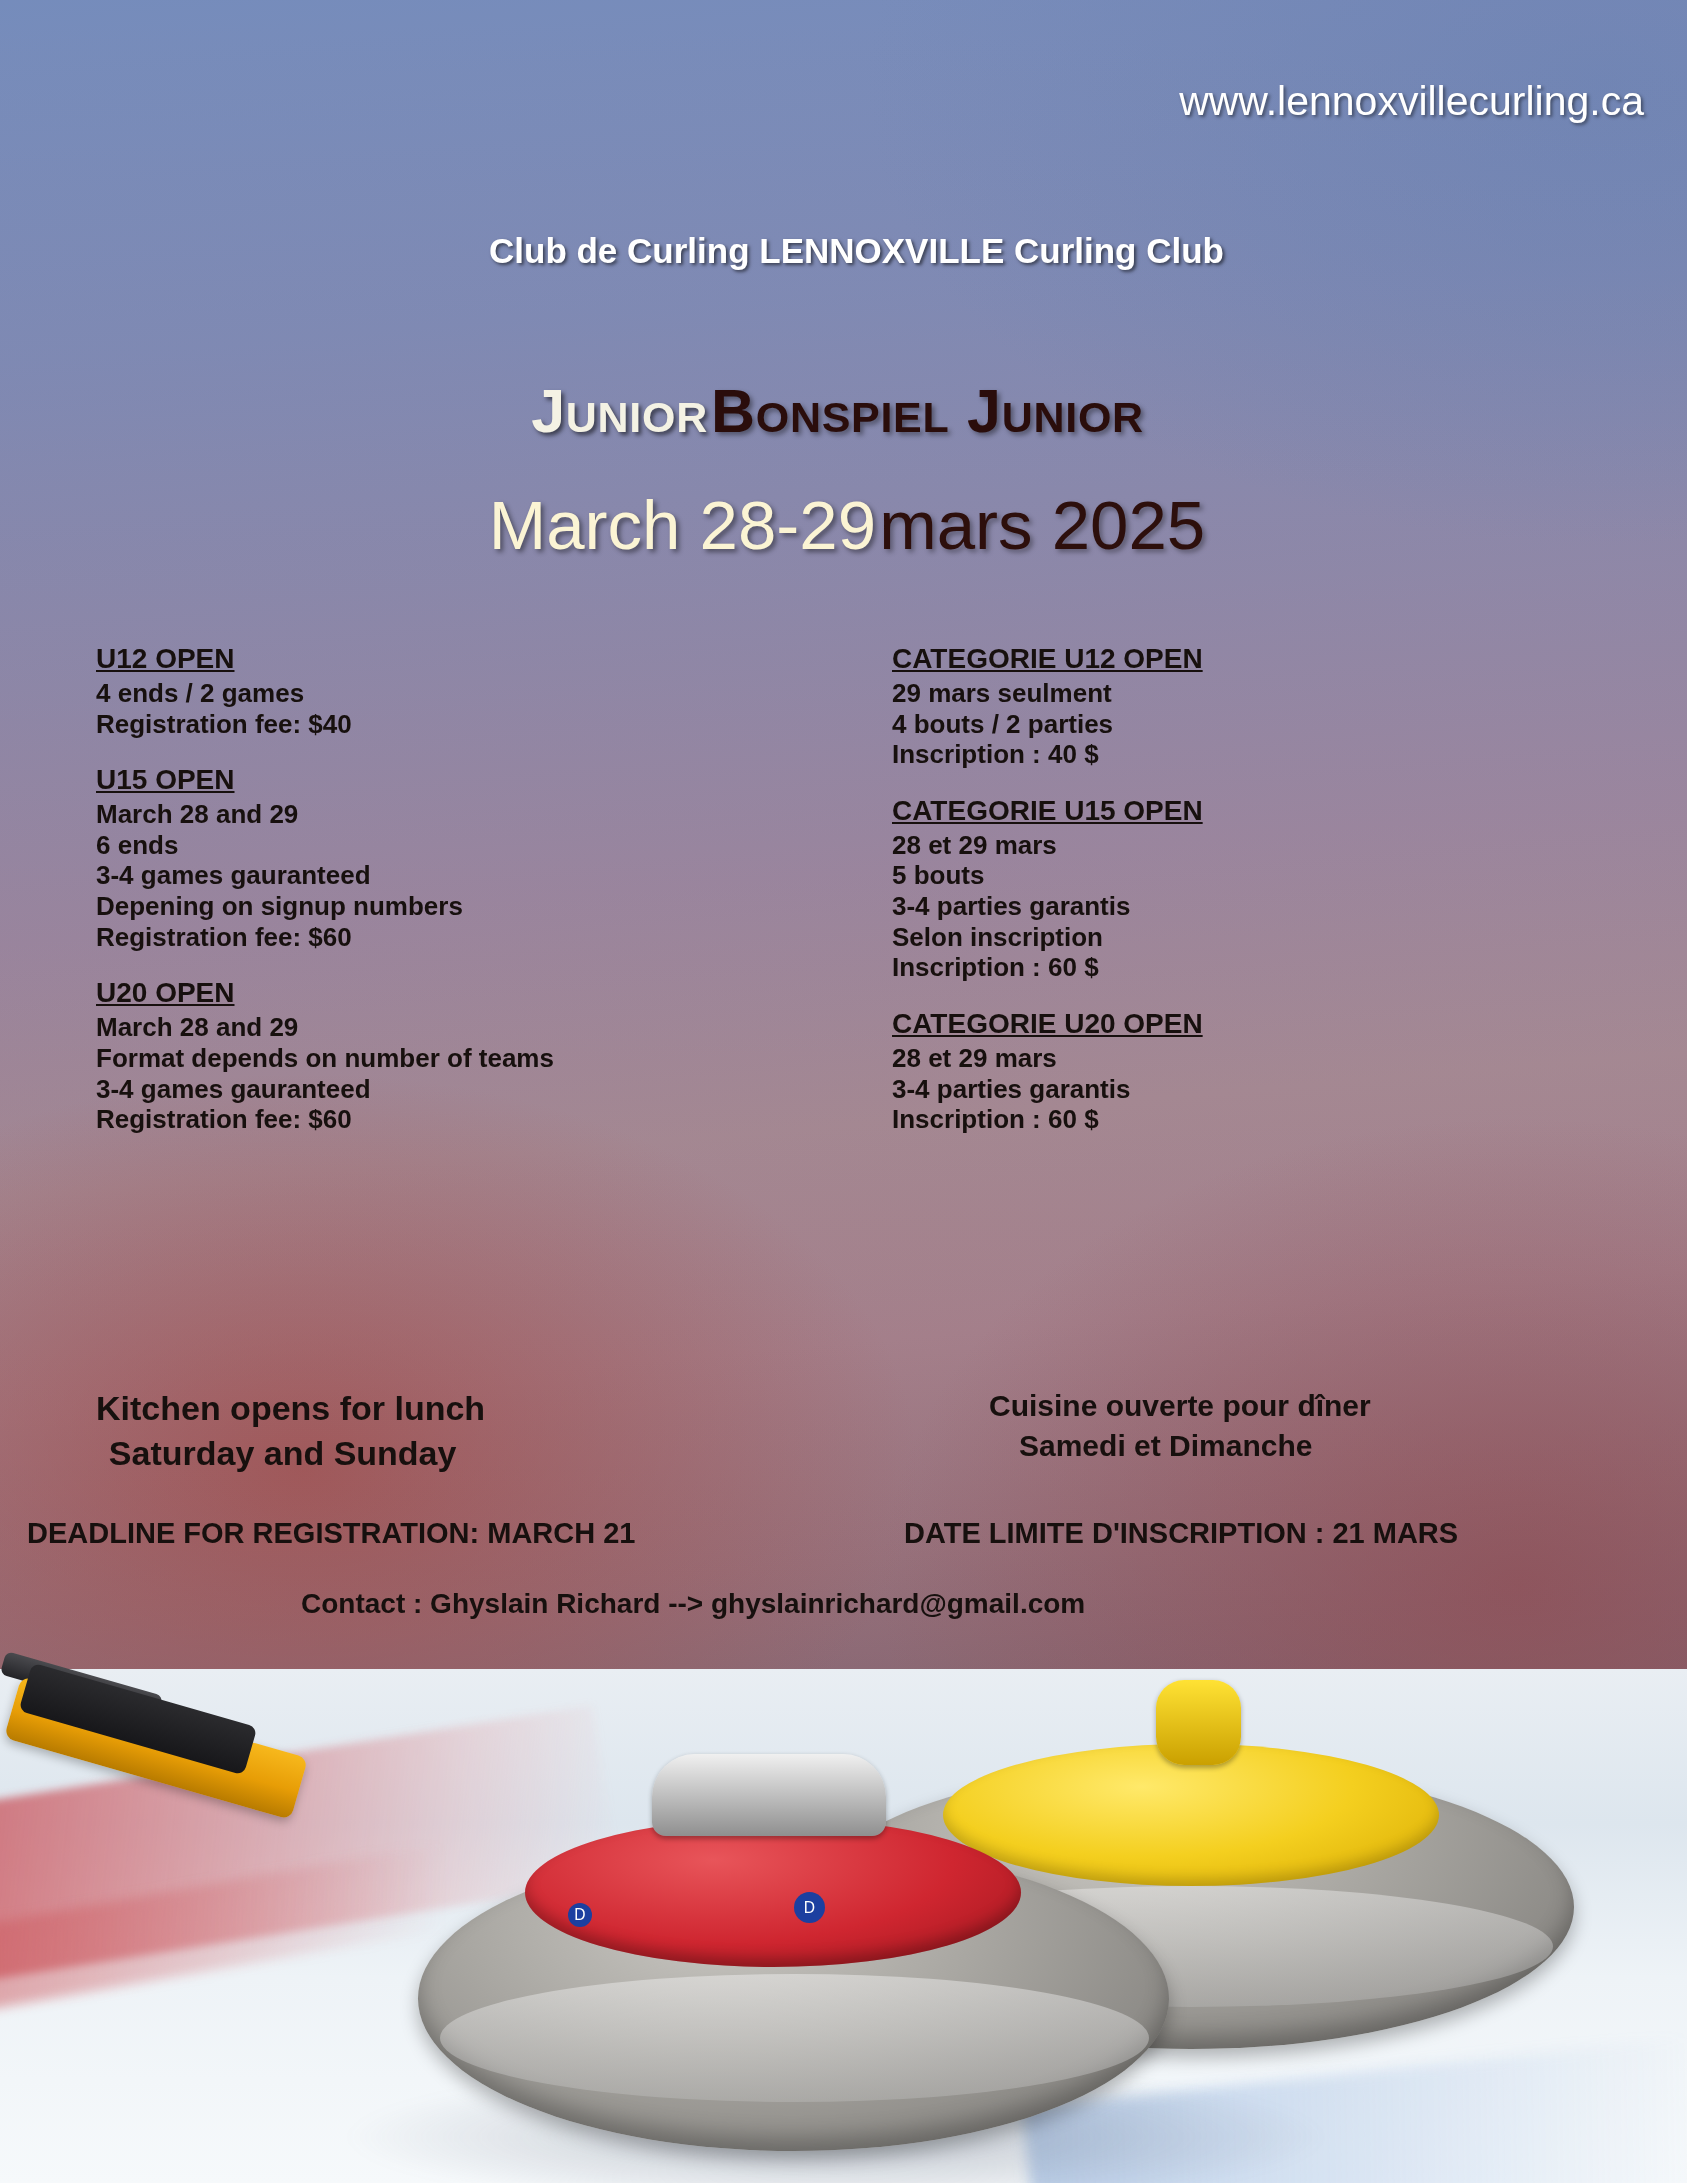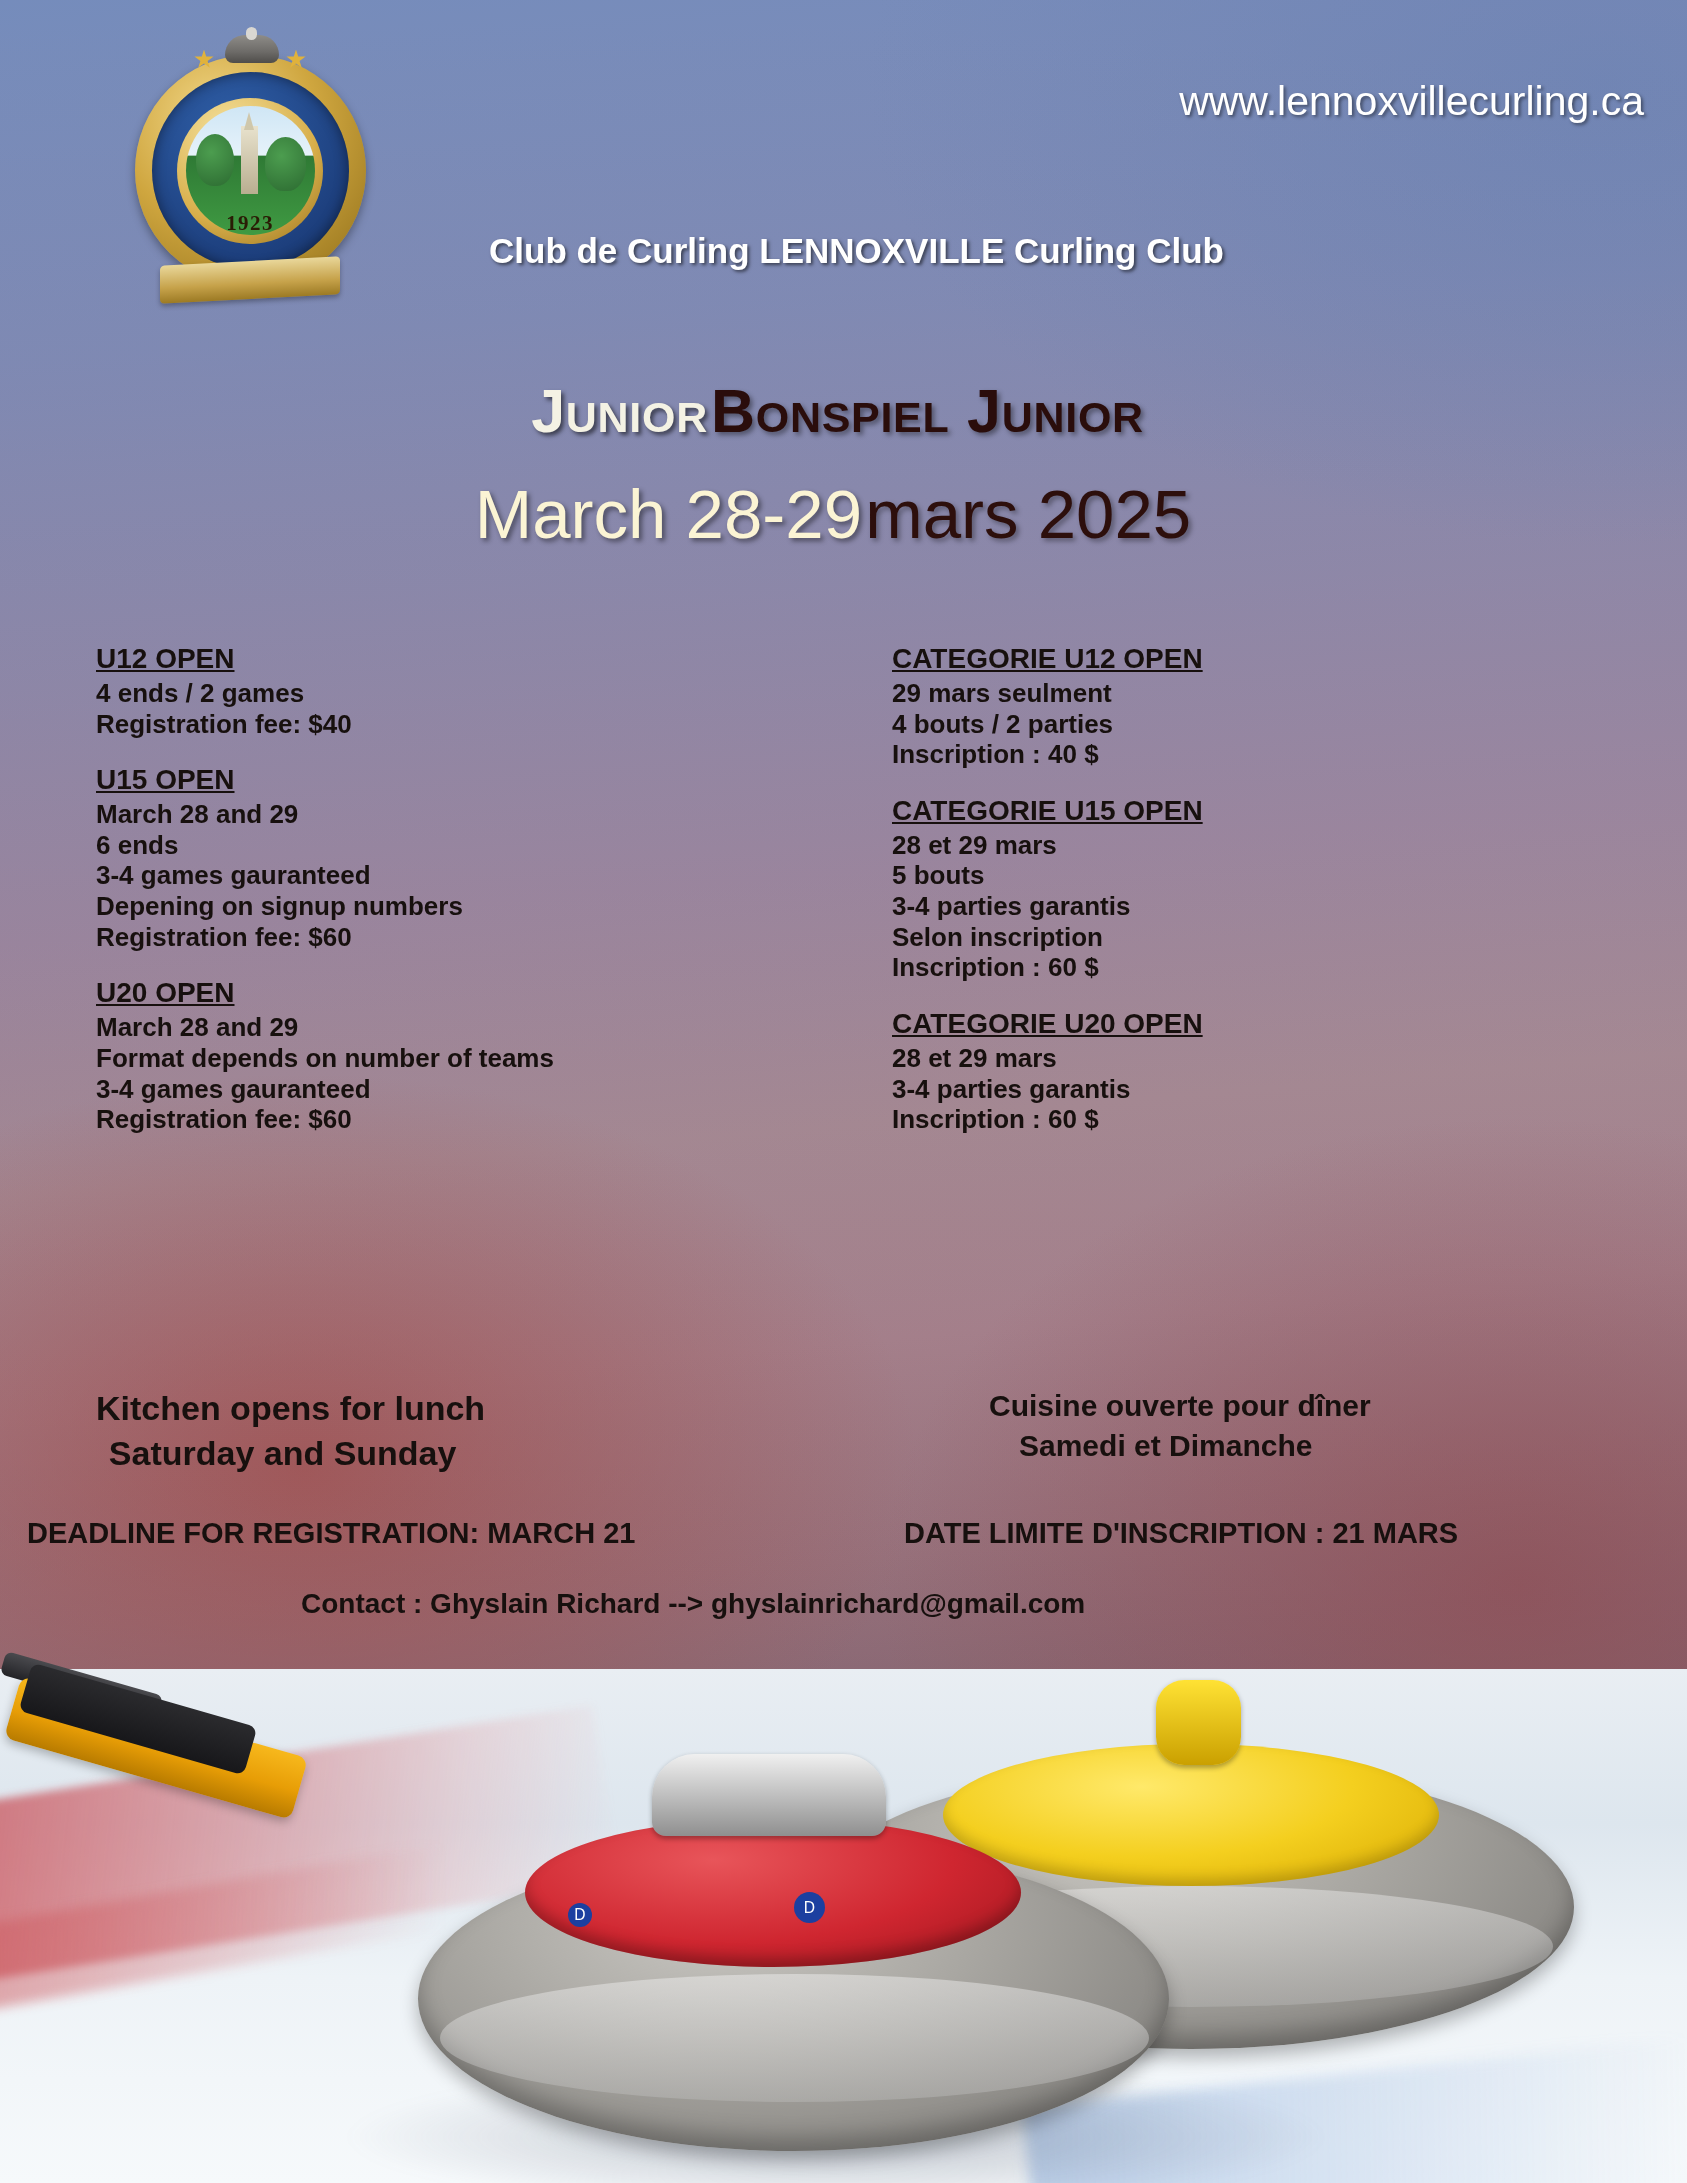--- a/index.html
+++ b/index.html
@@ -298,24 +298,25 @@
   .bonspiel-title .w2 {
     font-size: 61px;
     font-weight: bold;
     color: #2a0d0b;
     text-shadow: 2.8px 2.8px 5px rgba(0,0,0,0.4);
     font-variant: small-caps;
     letter-spacing: 0.7px;
   }
   .bonspiel-date {
     position: absolute;
-    left: 0; top: 475px;
+    left: 0; top: 486px;
     width: 1666px;
     text-align: center;
     white-space: nowrap;
+    padding-left: 14px;
   }
   .bonspiel-date .d1 {
     font-size: 69px;
     color: #fbf4d4;
     text-shadow: 2.8px 2.8px 5px rgba(0,0,0,0.45);
   }
   .bonspiel-date .d2 {
     font-size: 69px;
     color: #2d0f0c;
     text-shadow: 2.8px 2.8px 5px rgba(0,0,0,0.35);
@@ -374,38 +375,20 @@
     white-space: nowrap;
   }
 </style>
 </head>
 <body>
 
 <div class="poster">
 
   <div class="top-panel"></div>
 
-  <div class="crest">
-    <div class="ring-outer"></div>
-    <div class="ring-blue"></div>
-    <div class="ring-inner"></div>
-    <div class="scene">
-      <div class="tower"></div>
-      <div class="tower-top"></div>
-      <div class="tree t1"></div>
-      <div class="tree t2"></div>
-    </div>
-    <div class="stone-top"></div>
-    <div class="leaf l1"></div>
-    <div class="leaf l2"></div>
-    <div class="year">1923</div>
-    <div class="ribbon">
-      <div class="band-r"></div>
-    </div>
-  </div>
 
   <div class="website">www.lennoxvillecurling.ca</div>
   <div class="club-name">Club de Curling LENNOXVILLE Curling Club</div>
 
   <div class="bonspiel-title">
     <span class="w1">Junior</span>
     <span class="w2">Bonspiel Junior</span>
   </div>
 
   <div class="bonspiel-date">

